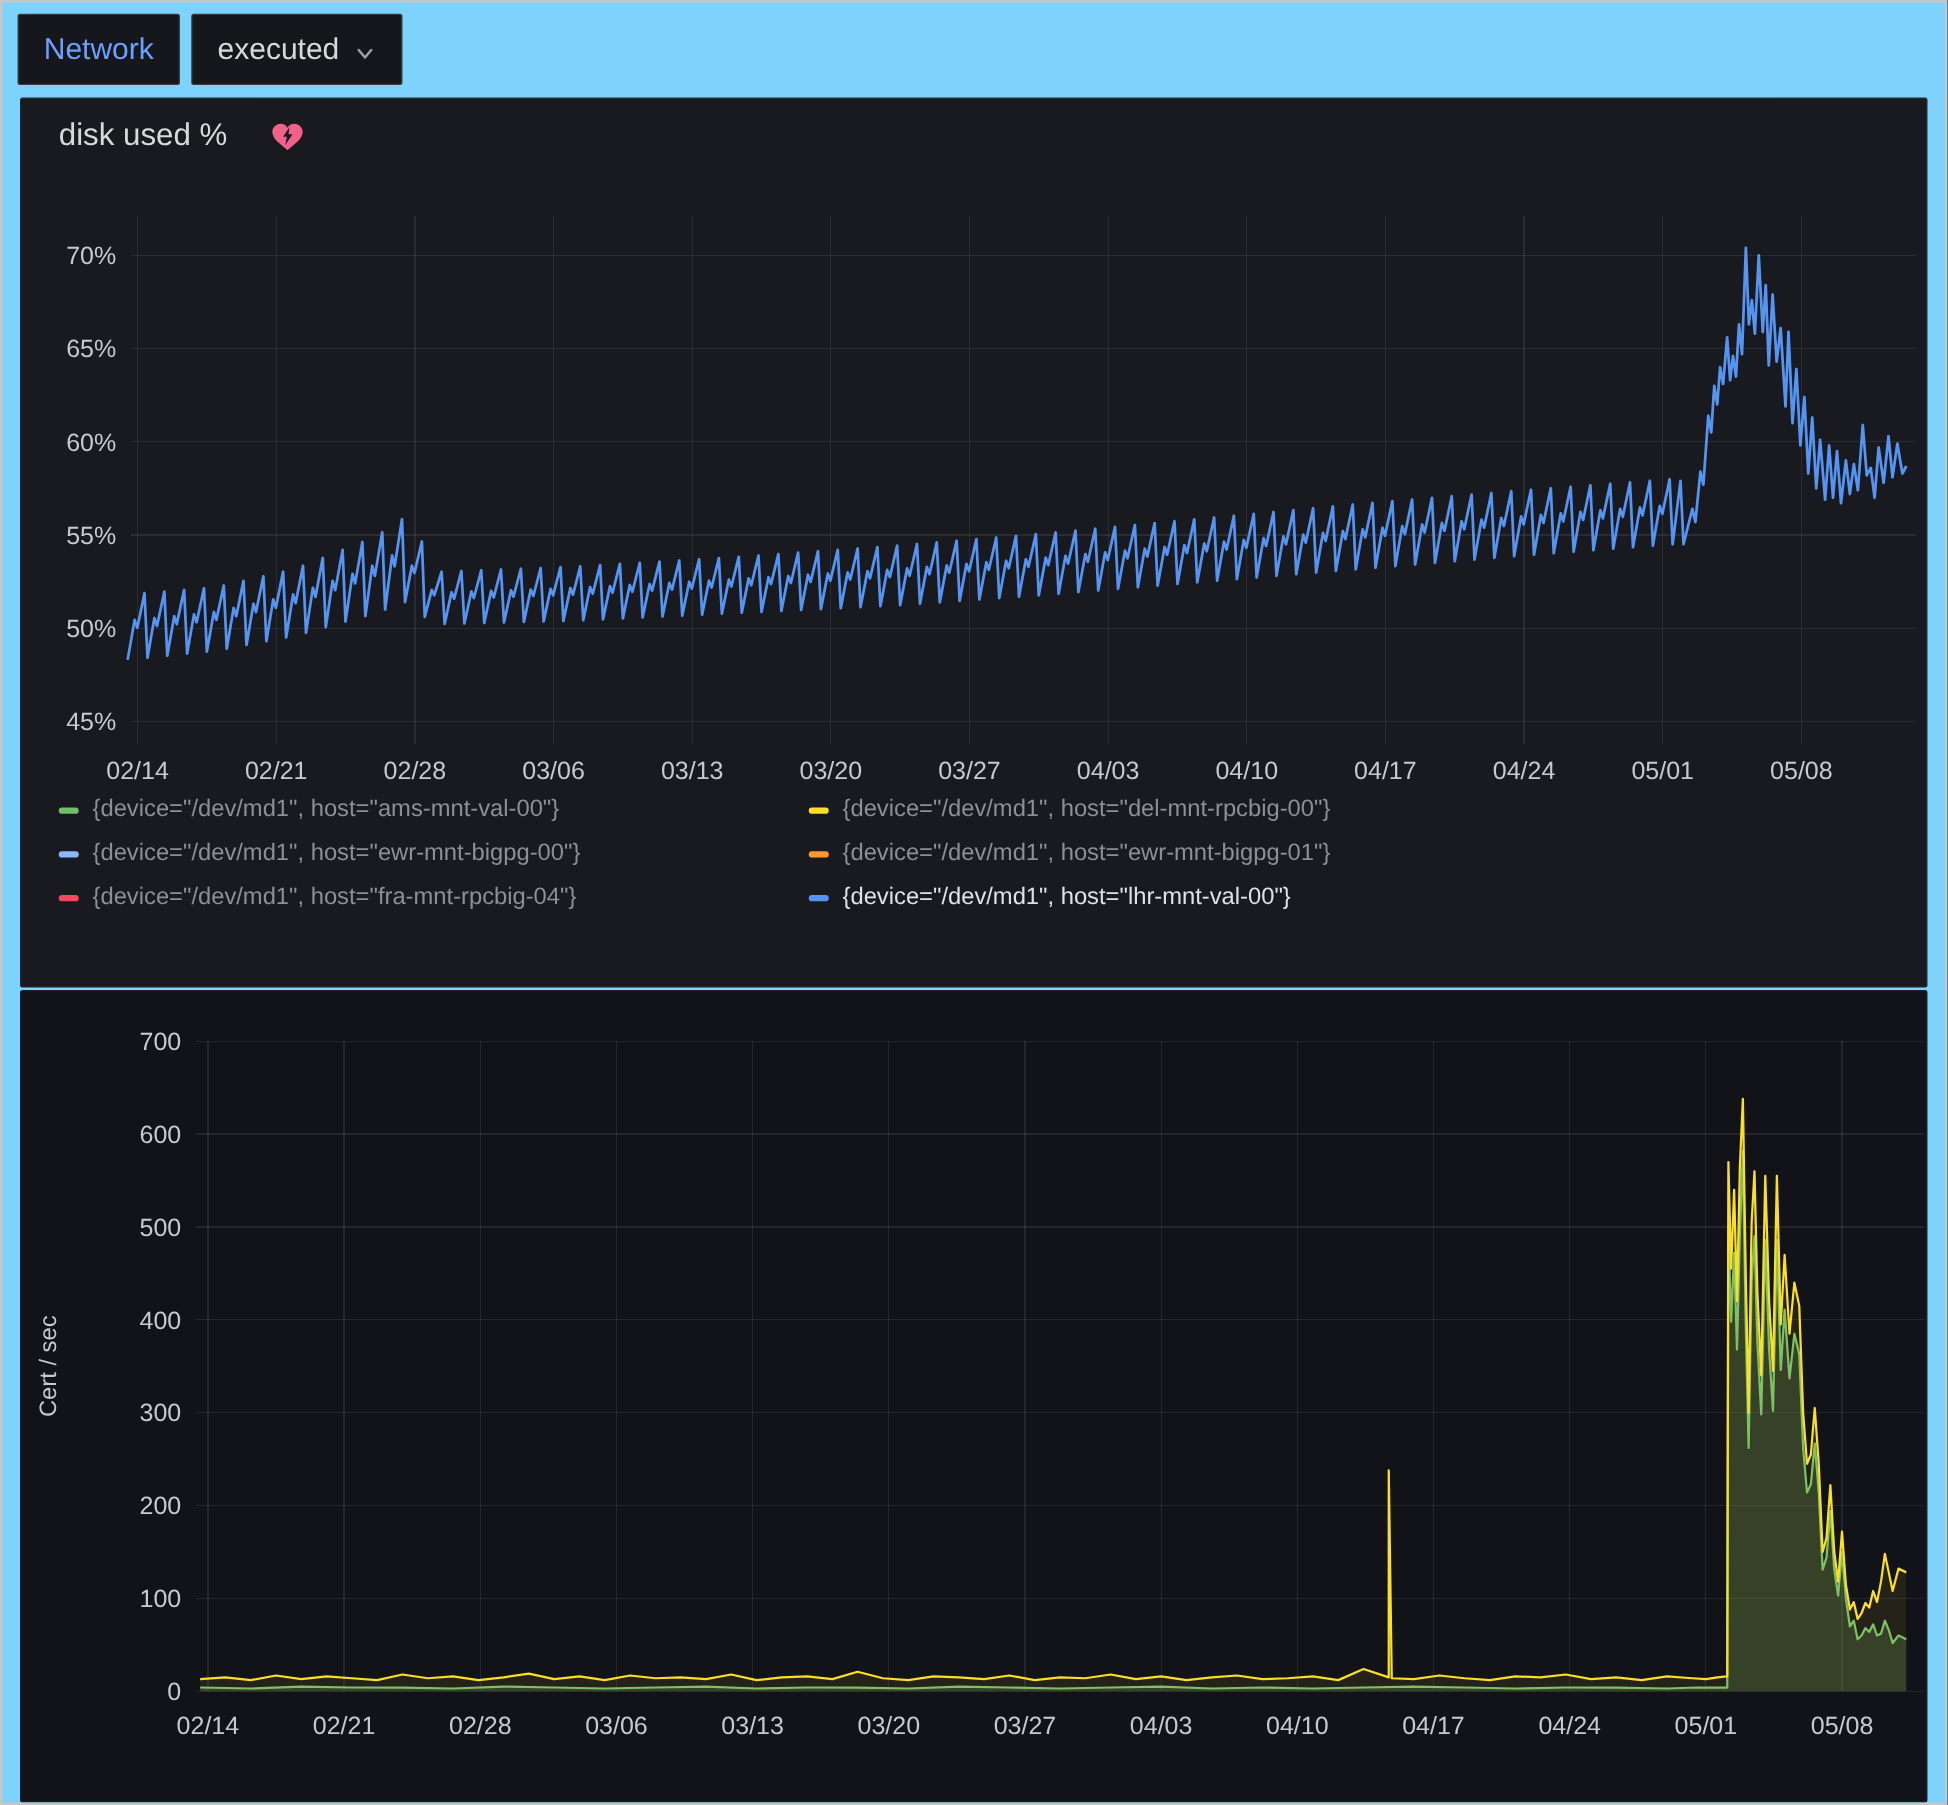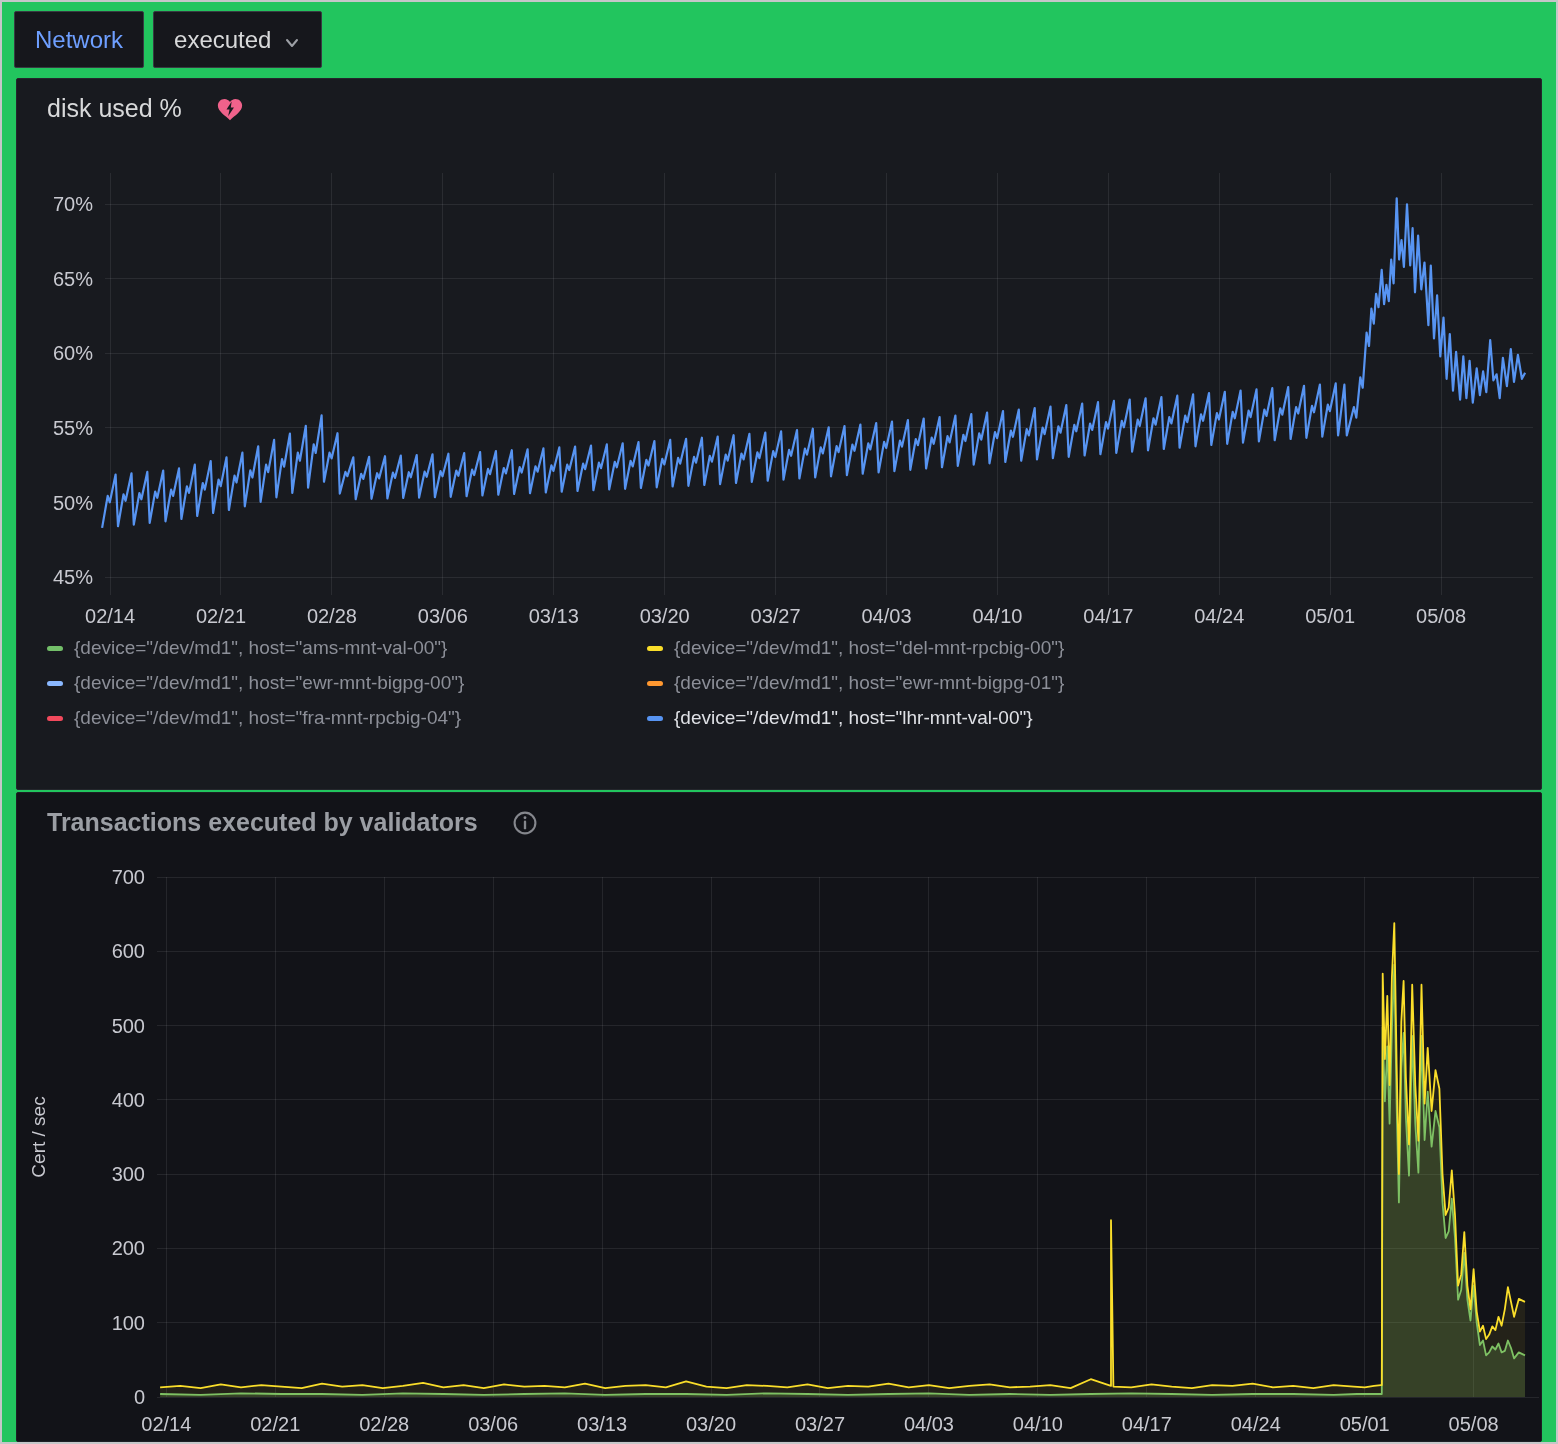--- a/index.html
+++ b/index.html
@@ -1,21 +1,21 @@
 <!DOCTYPE html>
 <html><head>
 <meta charset="utf-8">
 <style>
   * { margin:0; padding:0; box-sizing:border-box; }
   html,body { background:#131419; }
   body { font-family:"Liberation Sans","DejaVu Sans",sans-serif; }
   .frame {
     width:1558px; height:1444px;
     border:2px solid #c5c6c8;
-    background:#22c55e;
+    background:#7dd3fc;
     overflow:hidden;
     position:relative;
   }
   
   .topbar { padding:9px 0 8px 12px; display:flex; gap:9px; align-items:center; }
   .var-label-box, .var-value-box {
     height:57px; display:flex; align-items:center;
     border:1px solid #383b42; border-radius:2px;
     background:#16171c; padding:0 20px; font-size:24px;
   }
@@ -137,30 +137,20 @@
         <span>{device="/dev/md1", host="fra-mnt-rpcbig-04"}</span>
       </div>
       <div class="legend-item hl">
         <span class="legend-marker" style="background: rgb(87, 148, 242);"></span>
         <span>{device="/dev/md1", host="lhr-mnt-val-00"}</span>
       </div>
     </div>
   </div>
 
   <div class="panel panel2">
-    <div class="panel-header">
-      <span class="panel-title">Transactions executed by validators</span>
-      <span class="infoicon">
-        <svg width="26" height="26" viewBox="0 0 20 20">
-          <circle cx="10" cy="10" r="8" fill="none" stroke="#85878d" stroke-width="1.6"></circle>
-          <line x1="10" y1="9" x2="10" y2="14" stroke="#85878d" stroke-width="1.8" stroke-linecap="round"></line>
-          <circle cx="10" cy="6" r="1.1" fill="#85878d"></circle>
-        </svg>
-      </span>
-    </div>
     <div class="c2wrap">
       <svg class="chart" id="chart2" width="1528" height="590">
           <line x1="140" x2="1522" y1="538" y2="538" stroke="rgba(204,204,220,0.10)" stroke-width="1" shape-rendering="crispEdges"></line>
           <text x="128" y="545" text-anchor="end" fill="#c8c9d0" font-size="20">0</text>
           <line x1="140" x2="1522" y1="463.7142857142857" y2="463.7142857142857" stroke="rgba(204,204,220,0.10)" stroke-width="1" shape-rendering="crispEdges"></line>
           <text x="128" y="470.7142857142857" text-anchor="end" fill="#c8c9d0" font-size="20">100</text>
           <line x1="140" x2="1522" y1="389.42857142857144" y2="389.42857142857144" stroke="rgba(204,204,220,0.10)" stroke-width="1" shape-rendering="crispEdges"></line>
           <text x="128" y="396.42857142857144" text-anchor="end" fill="#c8c9d0" font-size="20">200</text>
           <line x1="140" x2="1522" y1="315.1428571428571" y2="315.1428571428571" stroke="rgba(204,204,220,0.10)" stroke-width="1" shape-rendering="crispEdges"></line>
           <text x="128" y="322.1428571428571" text-anchor="end" fill="#c8c9d0" font-size="20">300</text>

